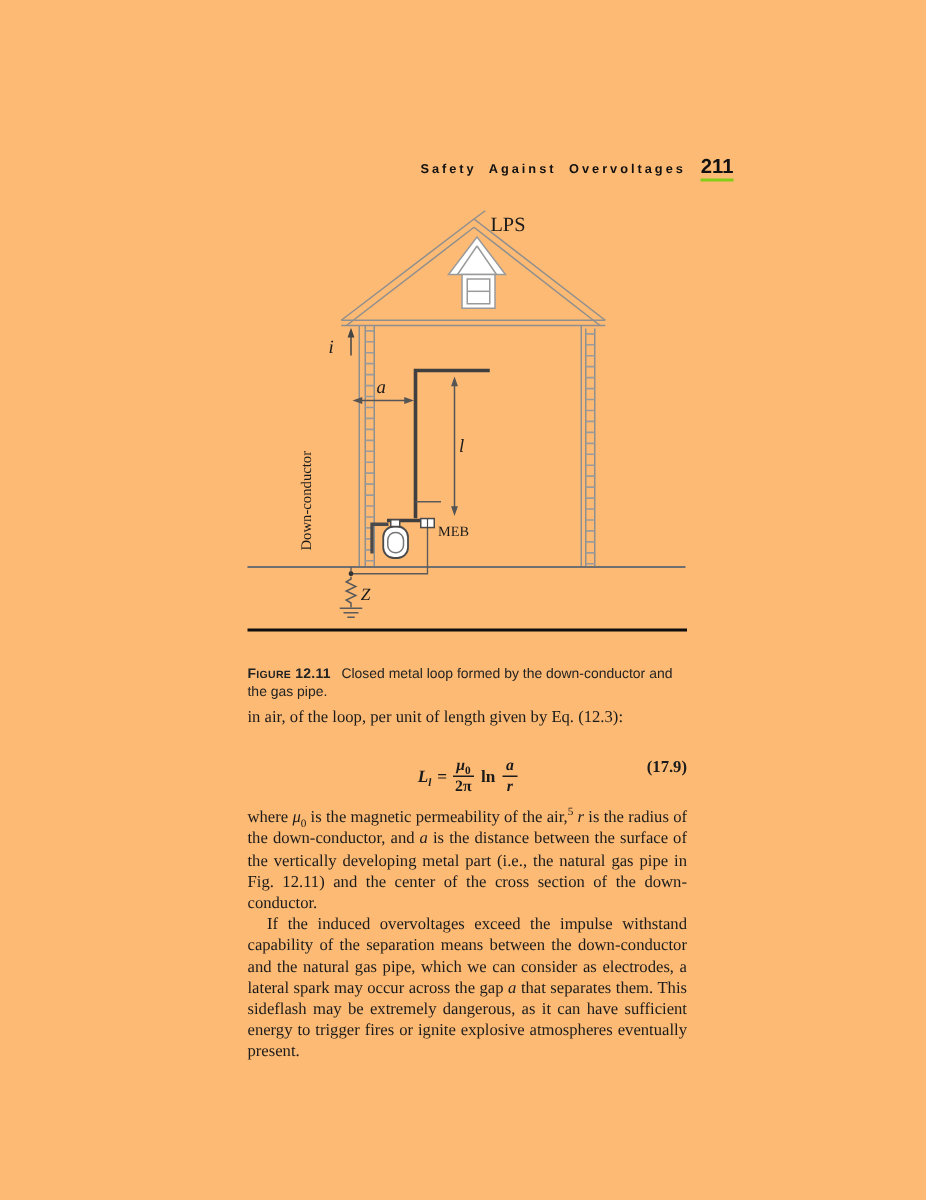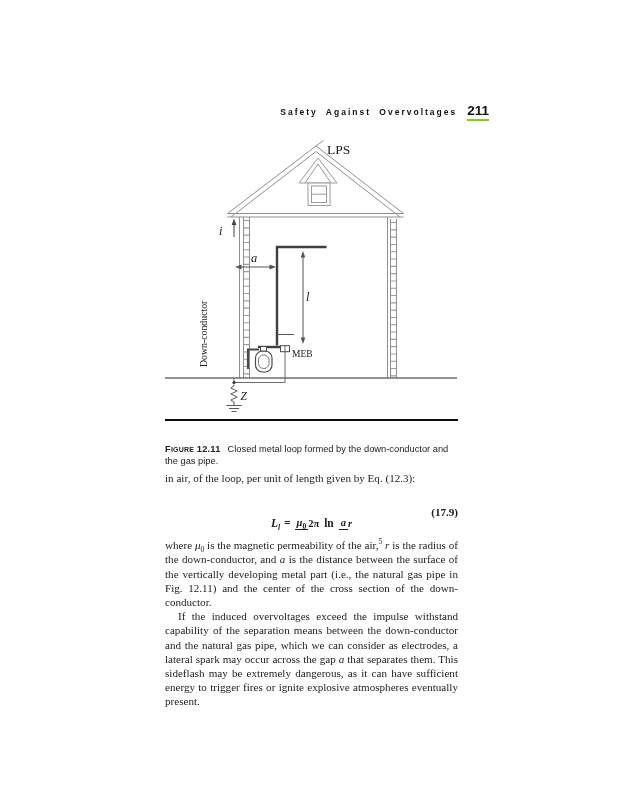--- a/index.html
+++ b/index.html
@@ -1,17 +1,17 @@
 <!DOCTYPE html>
 <html><head>
 <meta charset="utf-8">
 <style>
   html,body{margin:0;padding:0;background:#e8e8e8;}
   .page{
-    position:relative; width:617px; height:800px; background:#ffffff;
+    position:relative; width:617px; height:800px; background:#fdba74;
     margin:0 auto; overflow:hidden;
     font-family:"Liberation Serif", serif; color:#1b1b1b;
   }
   
   .runhead{
     position:absolute; left:165px; top:104px; width:324px;
     display:flex; justify-content:flex-end; align-items:baseline; gap:10px;
   }
   .runhead-title{
     font-family:"Liberation Sans", sans-serif; font-weight:bold;
@@ -42,21 +42,21 @@
   .bodytext sup{ font-size:7.5px; line-height:0; }
   .bodytext sub{ font-size:7.5px; line-height:0; }
   
   .eq-row{
     position:relative; margin:9px 0 8px 0; height:36px;
     display:flex; align-items:flex-end; justify-content:center;font-weight:bold;
   }
   .eq{ display:inline-flex; align-items:center; gap:4px; font-size:11.5px; }
   .var{ font-style:italic; }
   .eq sub{ font-size:7.5px; }
-  .frac{ display:inline-flex; flex-direction:row; align-items:center; font-size:10.5px; line-height:11px; }
+  .frac{ display:inline-flex; flex-direction:column; align-items:center; font-size:10.5px; line-height:11px; }
   .frac .num{ border-bottom:1px solid #1b1b1b; padding:0 2px 1px 2px; }
   .frac .den{ padding-top:1px; }
   .eq-fn{ margin:0 1px; }
   .eq-num{ position:absolute; right:0; top:50%; transform:translateY(-50%); font-size:11.1px; }
 </style>
 </head>
 <body>
 
 <div class="page">
 

